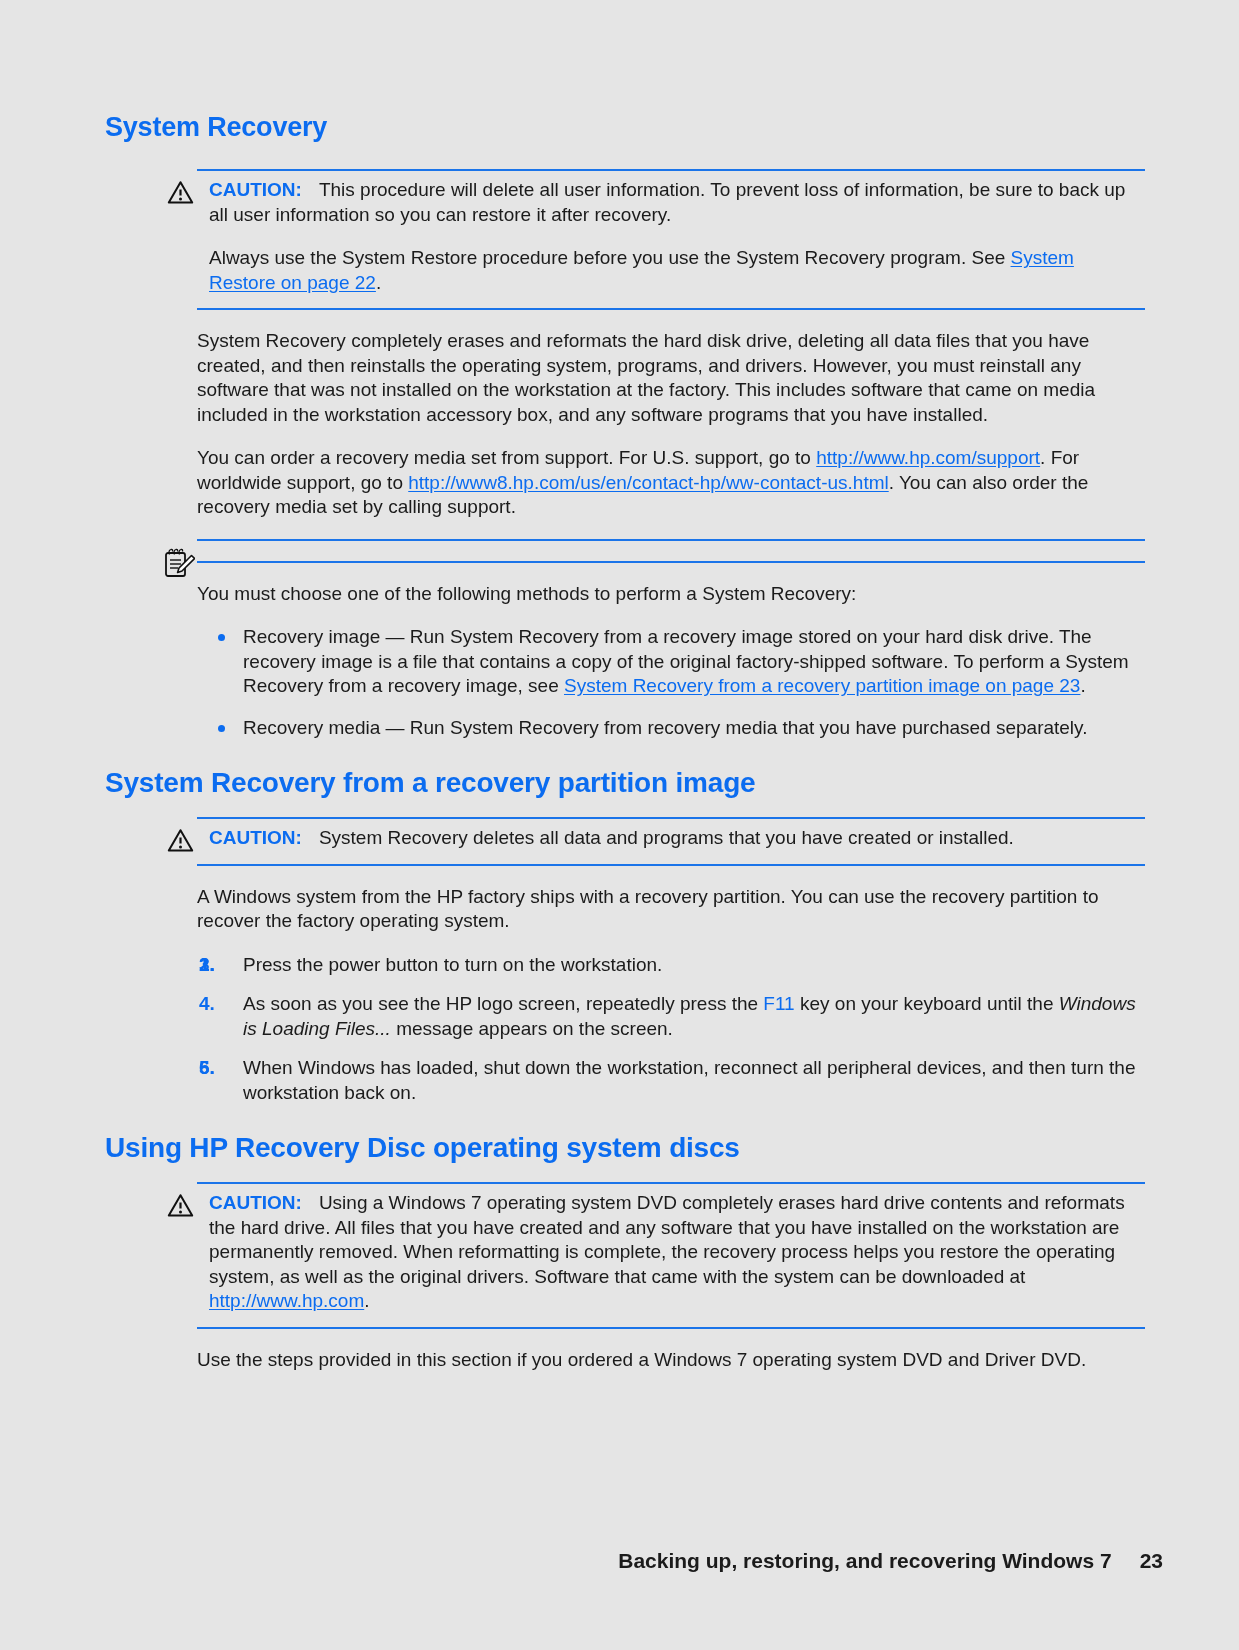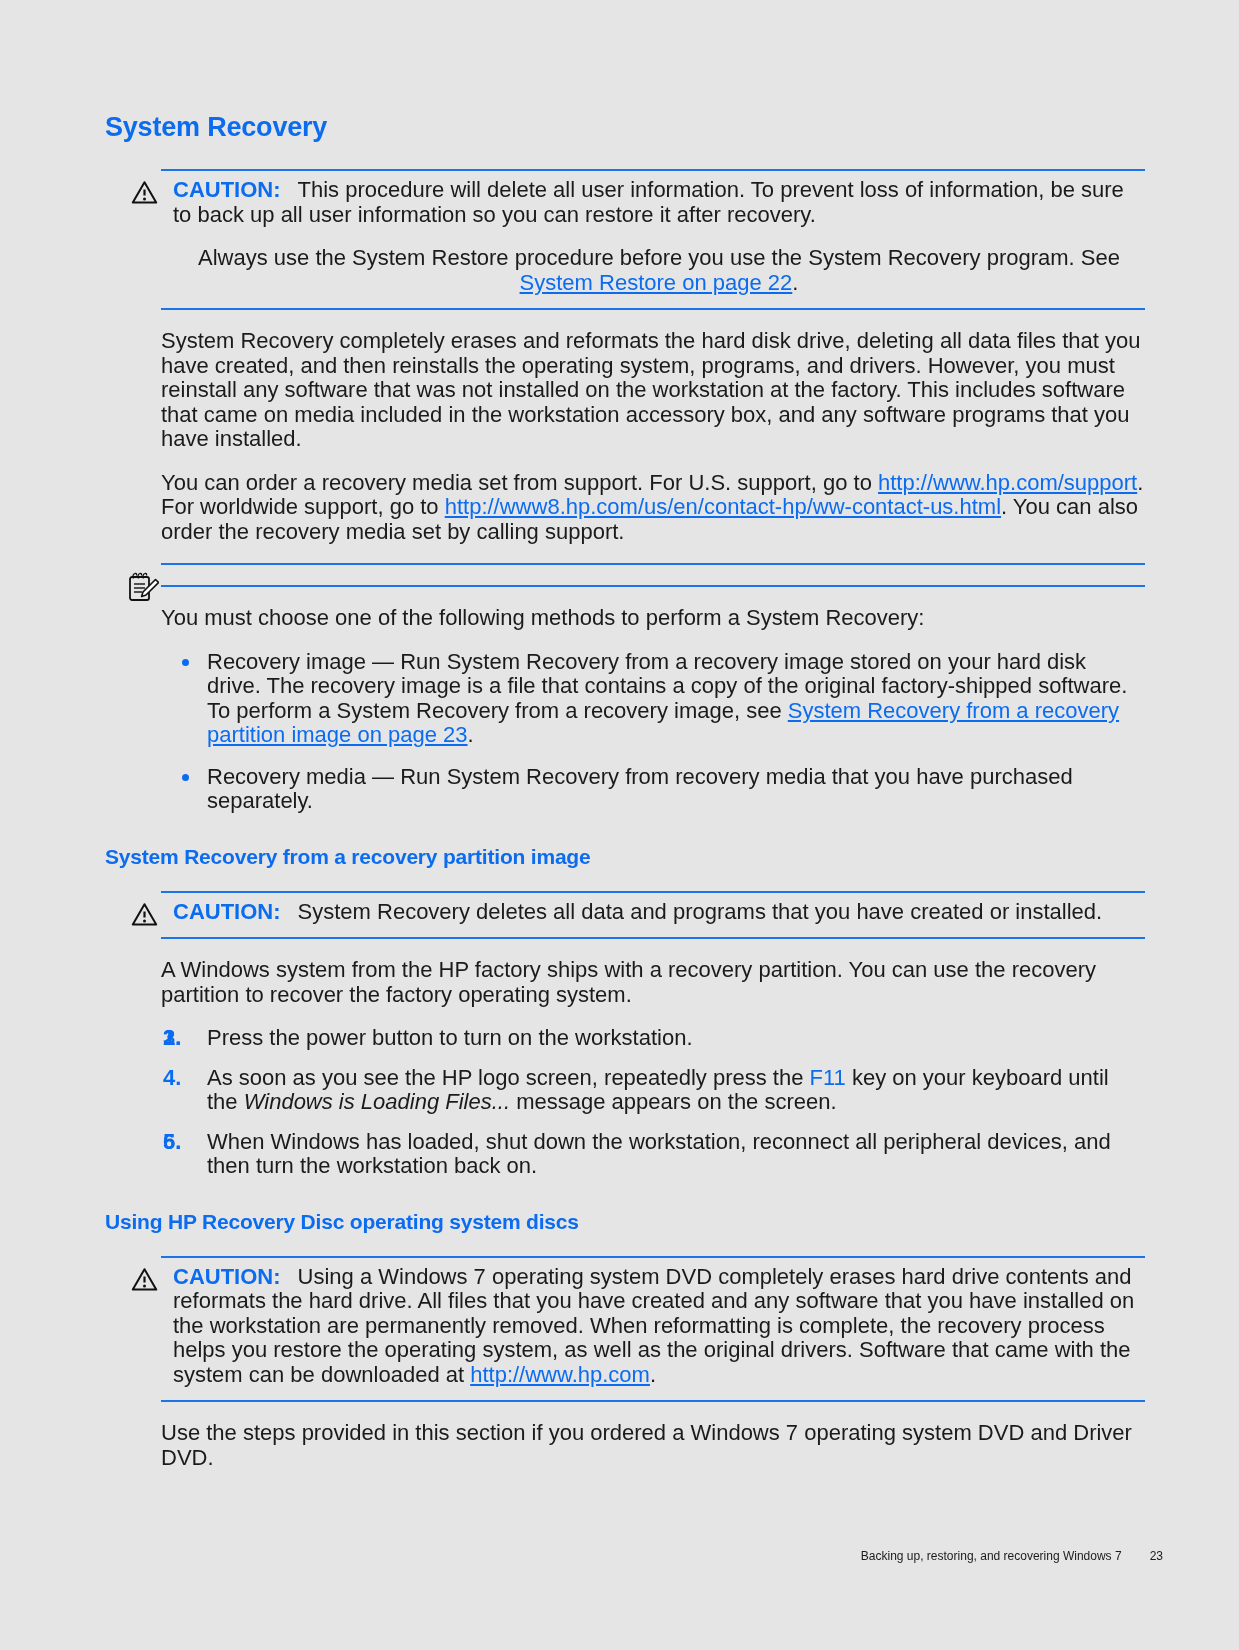--- a/index.html
+++ b/index.html
@@ -13,50 +13,50 @@
     width:1239px;height:1650px;background:#ffffff;
     font-family:"Liberation Sans",sans-serif;color:var(--ink);
   }
   .page{position:relative;width:1239px;height:1650px;overflow:hidden;background:#e5e5e5;}
   .content{padding:112px 94px 0 105px;}
   h1.doc-title{
     font-size:27px;line-height:30px;font-weight:bold;color:var(--accent);
     margin:0 0 27px 0;letter-spacing:-0.2px;
   }
   h2.doc-sub{
-    font-size:21px;line-height:25px;font-weight:bold;color:var(--accent);
+    font-size:28px;line-height:25px;font-weight:bold;color:var(--accent);
     margin:30px 0 22px 0;letter-spacing:-0.2px;
   }
-  .body-block{margin-left:56px;font-size:22px;line-height:24.5px;}
+  .body-block{margin-left:92px;font-size:19px;line-height:24.5px;}
   .body-block p{margin:0 0 19px 0;}
   .notice{
     position:relative;border-top:2px solid var(--rule);border-bottom:2px solid var(--rule);
     padding:7px 0 13px 12px;margin:0 0 19px 0;
   }
   .notice .icon-holder{position:absolute;left:-30px;top:9px;width:30px;}
   .notice p{margin:0;}
-  .notice p + p{margin-top:19px;text-align:center;}
+  .notice p + p{margin-top:19px;}
   .notice-label{font-weight:bold;color:var(--accent);margin-right:17px;}
   .link{color:var(--accent);text-decoration:underline;text-underline-offset:2px;}
   .accent{color:var(--accent);}
   .it{font-style:italic;}
   ul.dots{list-style:none;margin:0 0 0 0;padding:0;}
   ul.dots li{position:relative;padding-left:46px;margin:0 0 17px 0;}
   ul.dots .bullet{
     position:absolute;left:21px;top:9px;width:7px;height:7px;border-radius:50%;
     background:var(--accent);
   }
   ol.steps{list-style:none;margin:0;padding:0;}
   ol.steps li{position:relative;padding-left:46px;margin:0 0 15px 0;}
   ol.steps .step-num{
     position:absolute;left:2px;top:0;font-weight:bold;color:var(--accent);
   }
   .footer{
-    position:absolute;top:1549px;right:76px;font-size:12px;color:var(--ink);
-    display:flex;align-items:baseline;gap:28px;
+    position:absolute;top:1549px;right:76px;font-size:21px;color:var(--ink);
+    display:flex;align-items:baseline;gap:28px;font-weight:bold;
   }
   svg{display:block;}
 </style>
 </head>
 <body>
 
 <div class="page">
   <div class="content">
 
     <h1 class="doc-title">System Recovery</h1>

